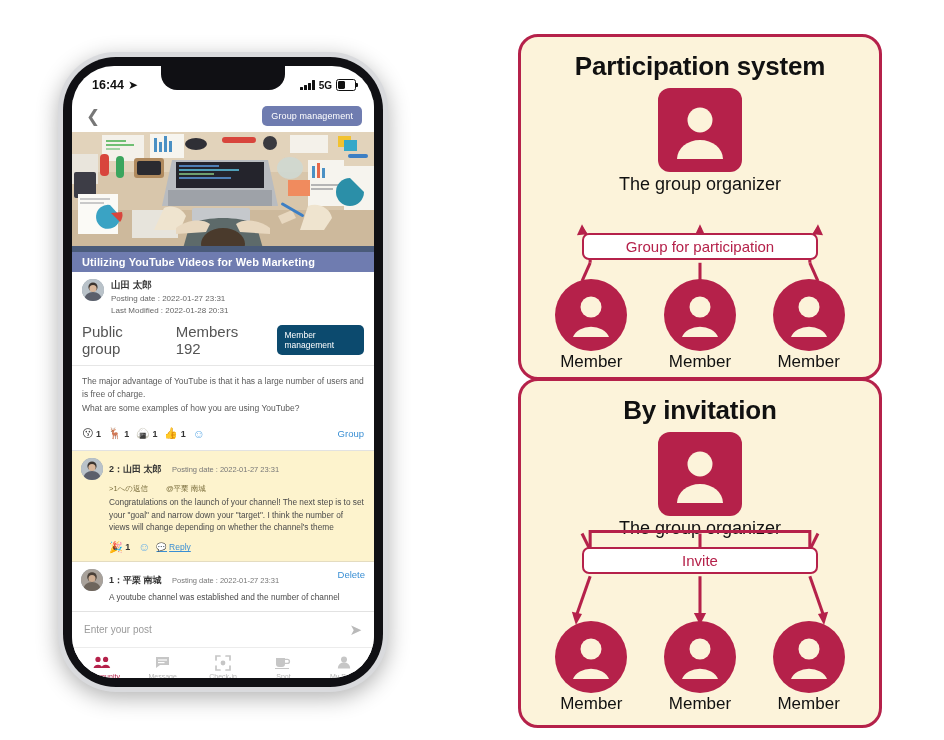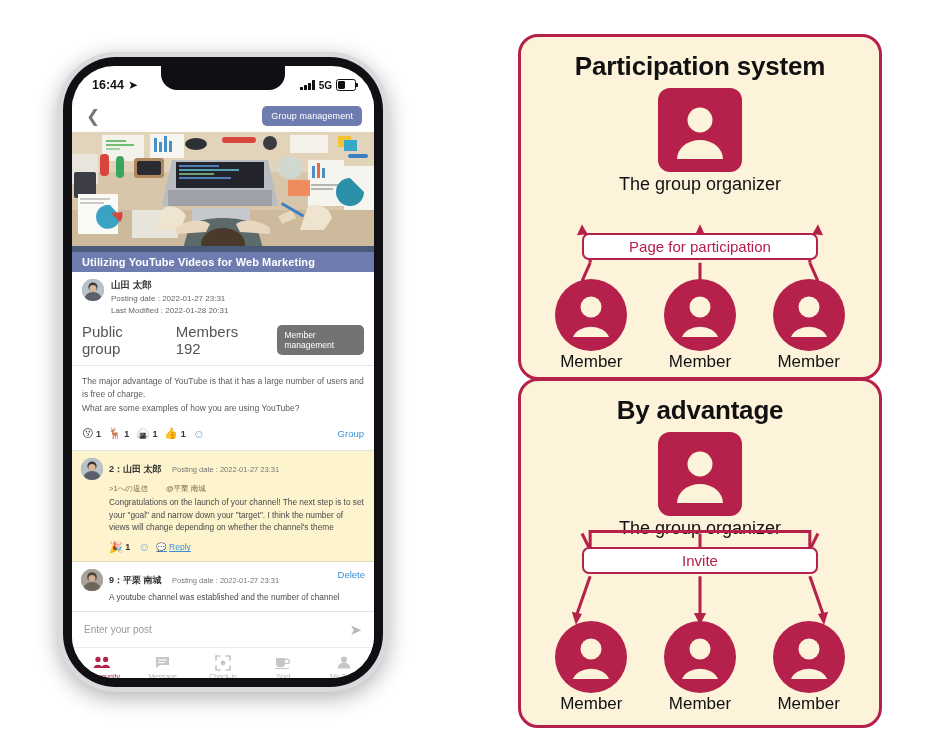--- a/index.html
+++ b/index.html
@@ -50,21 +50,21 @@
   
   #author-block{display:flex;gap:7px;padding:7px 10px 3px 10px;background:#fff;}
   .avatar{width:22px;height:22px;border-radius:50%;flex:0 0 22px;overflow:hidden;background:#8d9aa6;}
   .avatar svg{width:100%;height:100%;display:block;}
   .author-meta{font-size:8px;color:#666;line-height:1.45;}
   .author-name{font-size:9.5px;color:#333;font-weight:bold;margin-bottom:1px;}
 
   #group-row{display:flex;align-items:center;padding:4px 10px 8px 10px;background:#fff;
      border-bottom:1px solid #e6e6e6;}
   #group-row .gitem{font-size:15px;color:#555;margin-right:22px;}
-  #member-mgmt{margin-left:auto;background:#737373;color:#fff;font-size:8.5px;
+  #member-mgmt{margin-left:auto;background:#0c4a6e;color:#fff;font-size:8.5px;
      border-radius:5px;padding:5px 8px;}
 
   
   #post-body{padding:9px 10px 4px 10px;font-size:8.5px;color:#5a5a5a;line-height:1.55;background:#fff;}
   #react-row{display:flex;align-items:center;padding:8px 10px 9px 10px;background:#fff;
      border-bottom:1px solid #e2e2e2;}
   .rx{display:inline-flex;align-items:center;margin-right:7px;font-size:10px;color:#444;}
   .rx .em{font-size:11px;margin-right:2.5px;}
   .rx .cnt{font-size:9px;font-weight:bold;color:#333;}
   .add-rx{font-size:12px;color:#6ab0e8;}
@@ -305,21 +305,21 @@
       <div class="c-head">
         <span class="avatar">
           <svg viewBox="0 0 22 22">
               <rect width="22" height="22" fill="#a9a29b"></rect>
               <circle cx="11" cy="8" r="4.8" fill="#4a4038"></circle>
               <ellipse cx="11" cy="20" rx="8.5" ry="7" fill="#6e655c"></ellipse>
               <circle cx="11" cy="9.5" r="3.5" fill="#cfae93"></circle>
             </svg>
         </span>
         <span>
-          <span class="c-name">9：平栗 南城</span>
+          <span class="c-name">1：平栗 南城</span>
           <span class="c-date">Posting date : 2022-01-27 23:31</span>
         </span>
         <span class="c-del">Delete</span>
       </div>
       <div class="c-text">A youtube channel was established and the number of channel</div>
     </div>
 
     <div id="composer">
       <span class="ph">Enter your post</span>
       <span id="send-icon">➤</span>
@@ -403,21 +403,21 @@
         <path d="M176 222 L176 240"></path>
         <path d="M284 222 L292 240"></path>
     </g>
     <g fill="#b5214a">
       <path d="M60 184 l-5 11 l10 -1 z"></path>
       <path d="M176 184 l-5 11 l10 0 z"></path>
       <path d="M292 184 l5 11 l-10 -1 z"></path>
     </g>
   </svg>
 
-  <div class="flowbox" style="top:196px;">Page for participation</div>
+  <div class="flowbox" style="top:196px;">Group for participation</div>
 
   <div class="members-row" style="top:242px;">
     <div class="member">
       <div class="mem-icon">
         <svg viewBox="0 0 52 52">
             <circle cx="26" cy="18" r="10.5" fill="#fcf3da"></circle>
             <path d="M8 48 a19 15 0 0 1 36 0z" fill="#fcf3da"></path>
           </svg>
       </div>
       <div class="mem-label">Member</div>
@@ -437,21 +437,21 @@
             <circle cx="26" cy="18" r="10.5" fill="#fcf3da"></circle>
             <path d="M8 48 a19 15 0 0 1 36 0z" fill="#fcf3da"></path>
           </svg>
       </div>
       <div class="mem-label">Member</div>
     </div>
   </div>
 </div>
 
 <div class="panel" id="panel-invitation">
-  <div class="panel-title">By advantage</div>
+  <div class="panel-title">By invitation</div>
 
   <div class="org-wrap">
     <div class="org-icon">
       <svg viewBox="0 0 62 62">
           <circle cx="31" cy="21" r="12.5" fill="#fcf3da"></circle>
           <path d="M8 60 a23 19 0 0 1 46 0z" fill="#fcf3da"></path>
         </svg>
     </div>
     <div class="org-label">The group organizer</div>
   </div>

